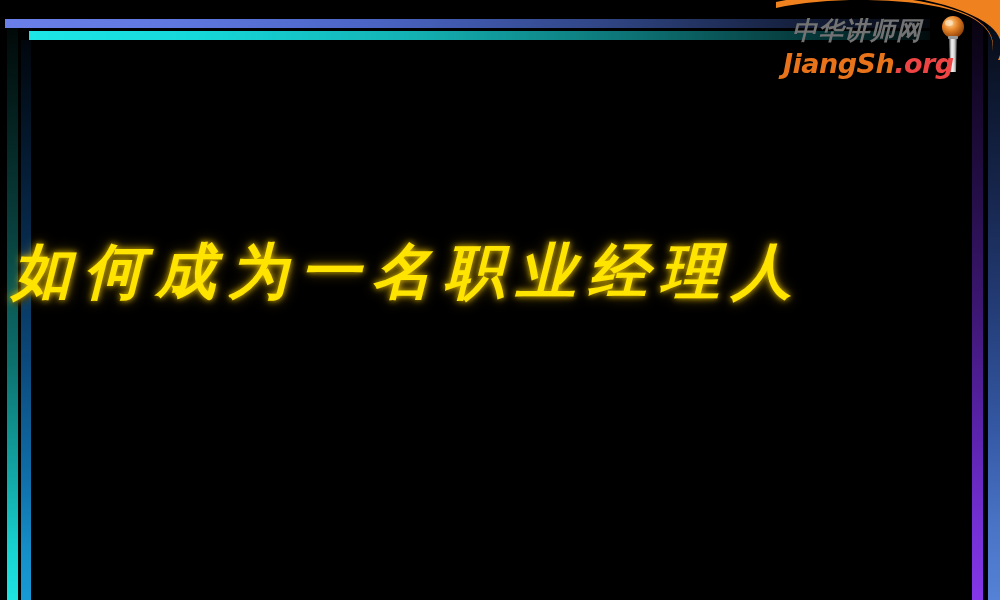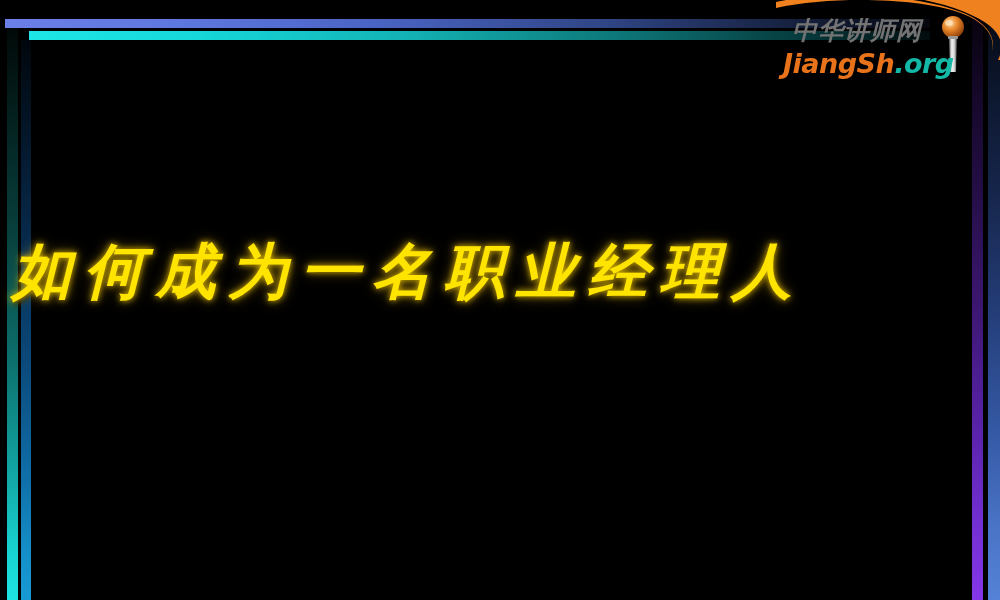--- a/index.html
+++ b/index.html
@@ -184,21 +184,21 @@
     left: 13px;
     top: 48px;
     font-family: "DejaVu Sans", "Liberation Sans", sans-serif;
     font-size: 27px;
     font-weight: bold;
     font-style: italic;
     letter-spacing: -0.5px;
     color: #e8731a;
     white-space: nowrap;
   }
-  .logo-en .dim { color: #14b8a6; }
+  .logo-en .dim { color: #ef4444; }
 </style>
 </head>
 <body>
 
 <div id="slide">
 
   <div class="bar-top-blue"></div>
   <div class="bar-top-cyan"></div>
   <div class="bar-left-cyan"></div>
   <div class="bar-left-blue"></div>

